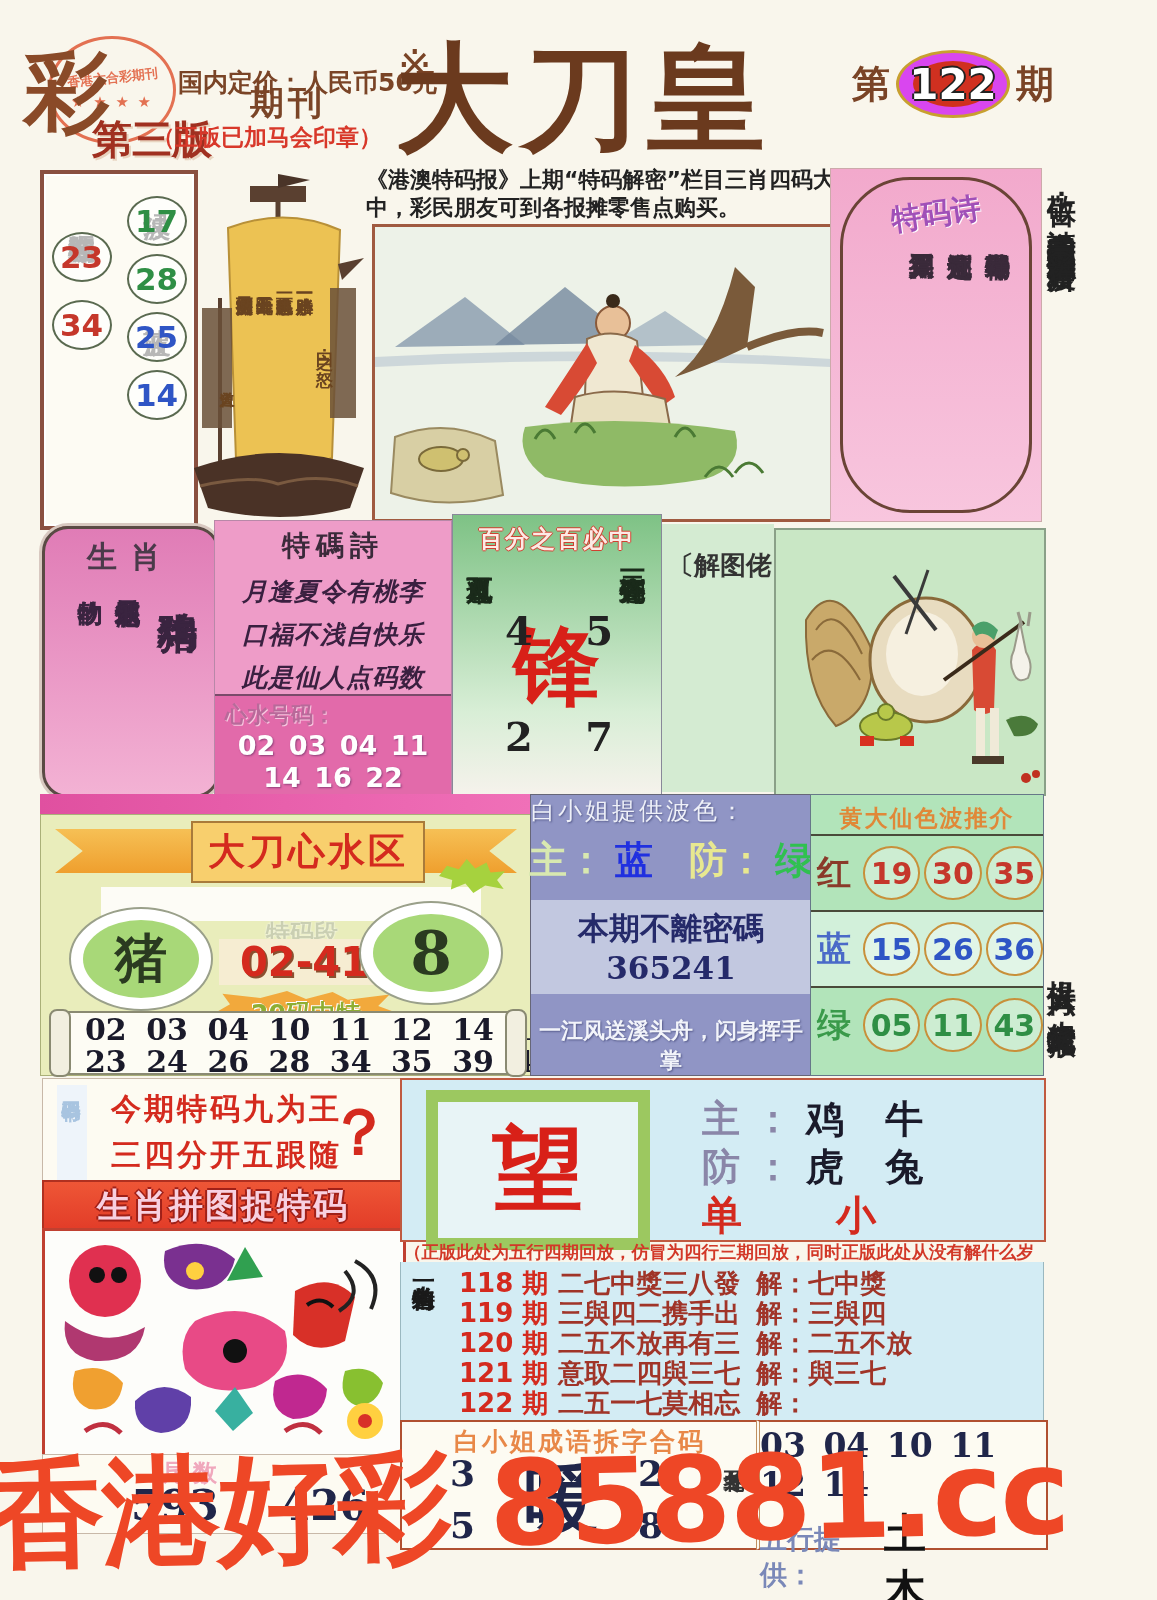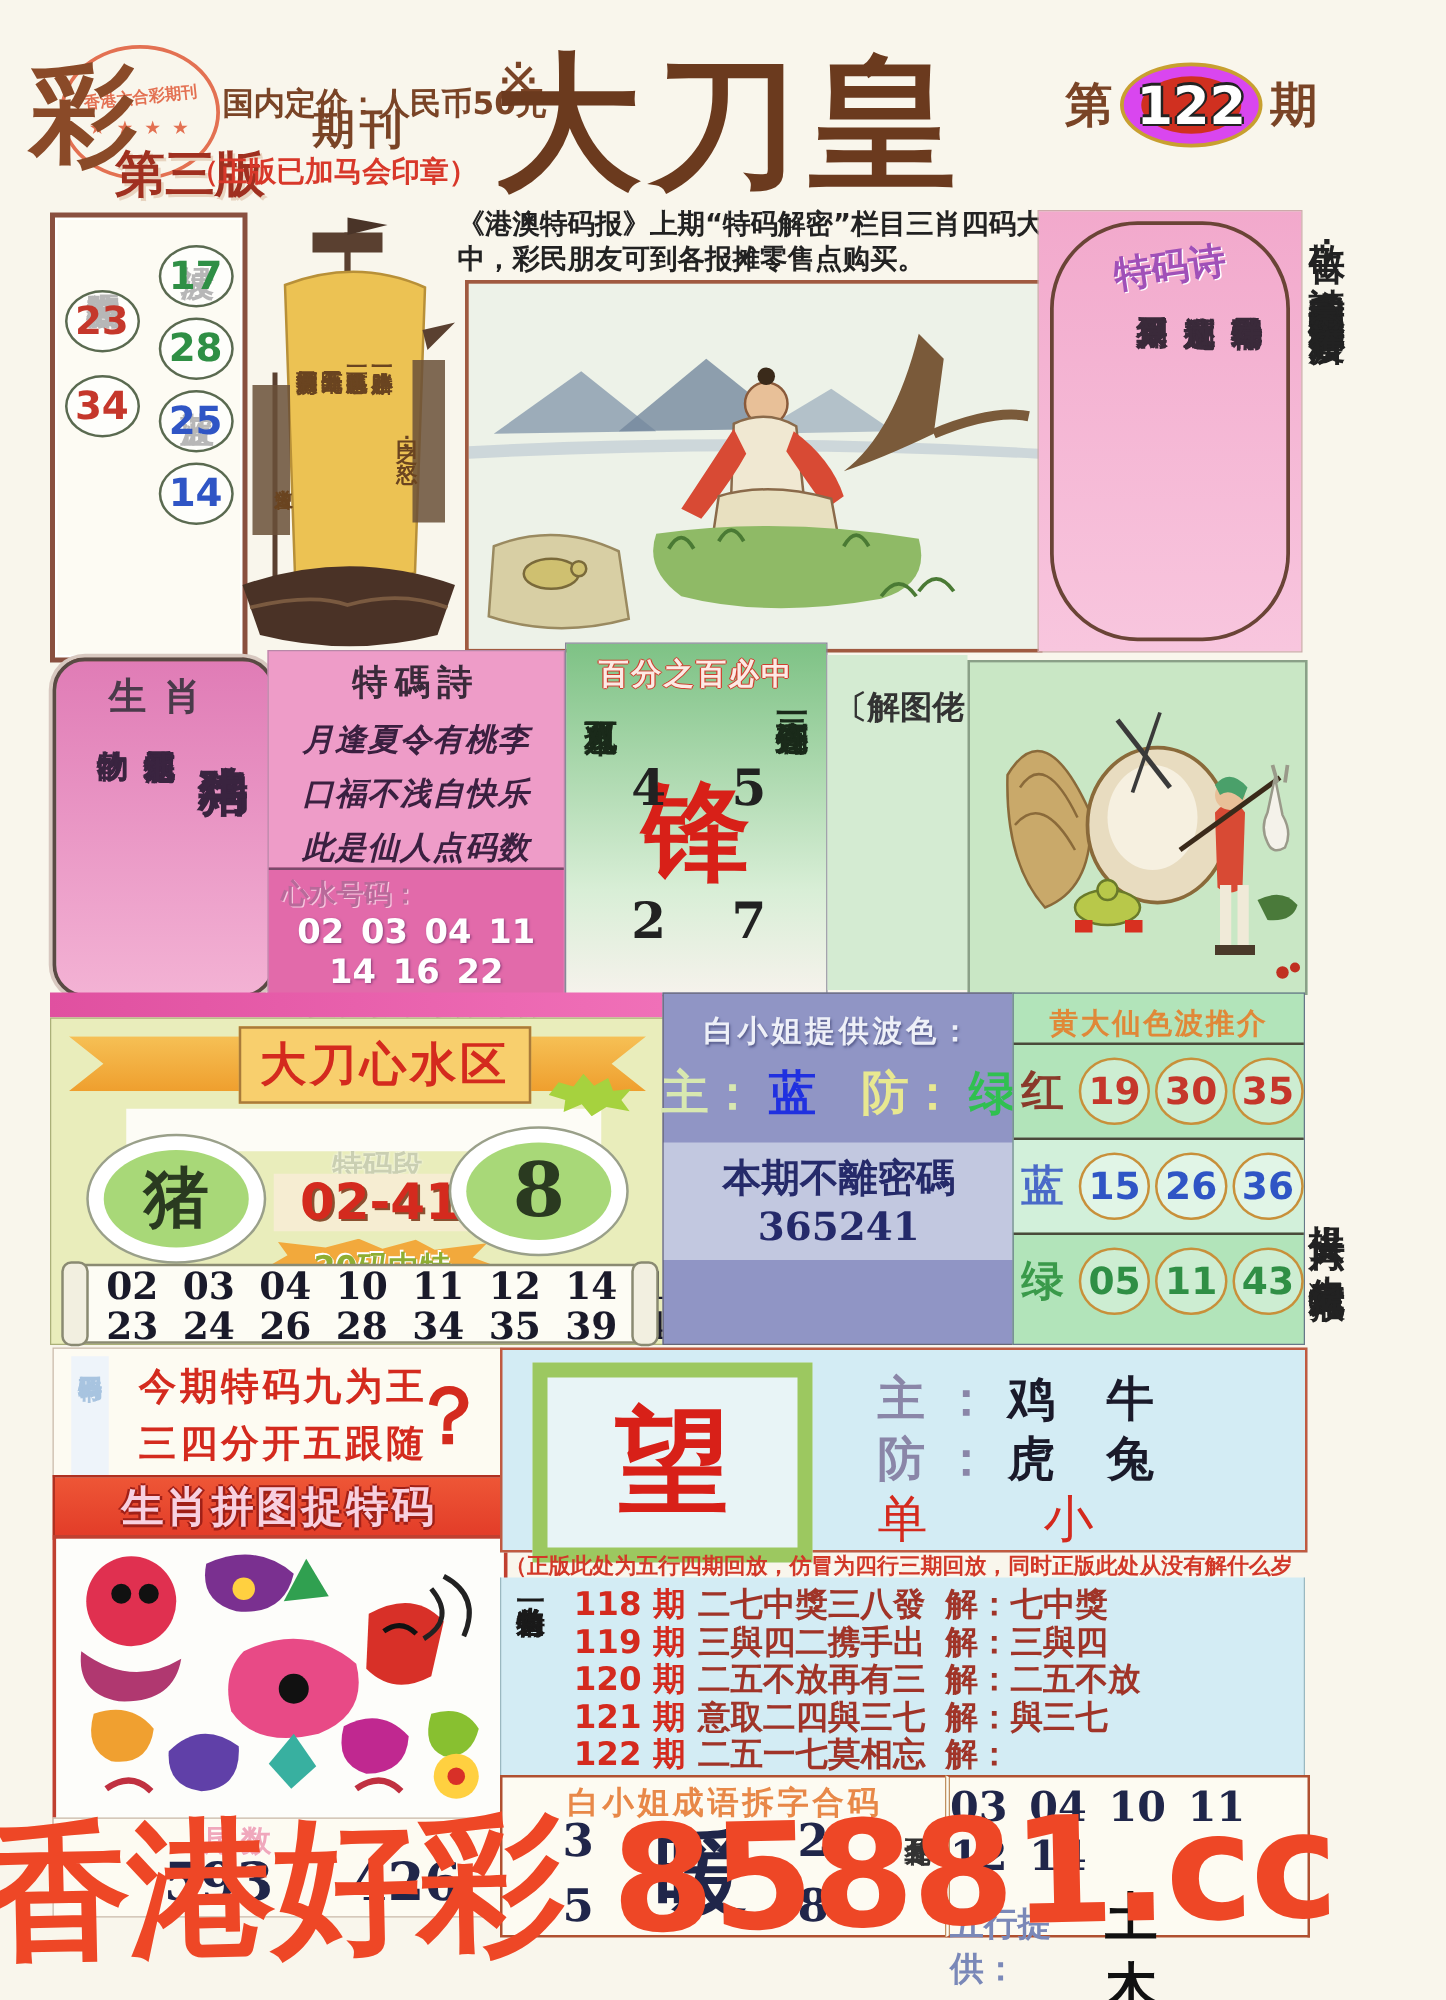--- a/index.html
+++ b/index.html
@@ -101,21 +101,21 @@
          clip-path:polygon(2% 50%,10% 30%,6% 6%,26% 16%,40% 0,50% 18%,64% 2%,72% 20%,94% 8%,88% 34%,98% 50%,88% 66%,96% 92%,72% 82%,58% 100%,48% 80%,32% 98%,26% 78%,6% 90%,12% 64%);}
   .kstar span{font-size:25px;font-weight:900;color:#8fae32;text-shadow:1px 1px 0 #fff,-1px -1px 0 #fff;}
   .kminis{position:absolute;right:26px;top:44px;width:66px;height:34px;background:#a6d23e;
          clip-path:polygon(0 50%,12% 20%,30% 30%,42% 0,55% 28%,72% 10%,78% 40%,100% 36%,88% 62%,98% 88%,70% 78%,52% 100%,40% 72%,18% 90%,20% 62%);}
   .scroll{position:absolute;left:12px;top:196px;width:466px;height:60px;background:#fdfcf4;border:2px solid #8a8a72;
           border-radius:4px;}
   .scroll .edge{position:absolute;top:-4px;bottom:-4px;width:18px;background:#f2efe0;border:2px solid #8a8a72;border-radius:8px;}
   .scroll .rows{margin:2px 26px 0 30px;font-size:30px;font-weight:900;color:#1a1a2a;line-height:1.0;
           font-family:"DejaVu Serif",serif;word-spacing:9px;white-space:nowrap;}
   .lady{left:530px;top:794px;width:280px;height:280px;background:#9095c5;border:1px solid #667;}
-  .lady .ltitle{text-align:center;margin-top:14px;font-size:24px;font-weight:700;color:#eef0f8;letter-spacing:3px;
+  .lady .ltitle{text-align:left;font-size:24px;font-weight:400;color:#eef0f8;letter-spacing:3px;
         text-shadow:1px 1px 2px #555a8a;}
   .lady .lmain{display:flex;justify-content:center;gap:10px;margin-top:8px;font-size:38px;font-weight:900;}
   .lady .lab1{color:#d8e8b0}.lady .lab2{color:#e8e890}
   .lady .vblue{color:#2030e0}.lady .vgreen{color:#30c050}
   .lady .lband{margin-top:14px;background:#c2c8e0;padding:8px 0;}
   .lady .lsecret{text-align:center;font-size:31px;font-weight:900;color:#252a6a;font-family:"DejaVu Serif",serif;}
   .lady .lpoem{margin-top:22px;text-align:center;font-size:22px;font-weight:900;color:#f2f4fa;
         text-shadow:1px 1px 2px #555a8a;}
   .wong{left:810px;top:794px;width:232px;height:280px;background:#b2e4ba;border:1px solid #678;}
   .wong .wtitle{text-align:center;margin-top:8px;font-size:23px;font-weight:900;color:#e08838;letter-spacing:2px;}
@@ -139,21 +139,21 @@
   .pflabel{position:absolute;left:120px;top:2px;font-size:24px;font-weight:900;color:#f0a8bc;
          text-shadow:0 0 2px #fff;letter-spacing:6px;}
   .pfnum{position:absolute;top:26px;font-size:42px;font-weight:900;color:#20264a;font-family:"DejaVu Serif",serif;}
   .hope{left:400px;top:1078px;width:642px;height:160px;background:#d3ecf4;border:2px solid #c05a40;}
   .hframe{position:absolute;left:24px;top:10px;width:200px;height:136px;border:12px solid #9cc860;background:#e8f4f6;
          display:flex;align-items:center;justify-content:center;}
   .hframe span{font-size:92px;font-weight:900;color:#d82018;font-family:"DejaVu Serif",serif;}
   .hrow1{position:absolute;left:300px;font-size:38px;font-weight:900;color:#1a1a2a;font-family:"DejaVu Serif",serif;
          letter-spacing:14px;}
   .hlab{color:#8a86a8;}
-  .htail{position:absolute;left:300px;top:108px;font-size:40px;font-weight:400;color:#d42a1e;letter-spacing:40px;}
+  .htail{position:absolute;left:300px;top:108px;font-size:40px;font-weight:700;color:#d42a1e;letter-spacing:40px;}
   .warnline{left:404px;top:1240px;width:636px;font-size:17.5px;font-weight:900;color:#d23828;}
   .zengblk{left:400px;top:1262px;width:642px;height:158px;background:#d3ecf4;border:1px solid #9ab8c0;border-top:none;}
   .zside{position:absolute;left:8px;top:6px;height:148px;font-size:23px;font-weight:900;color:#1a1a1a;
          font-family:"DejaVu Serif",serif;}
   .zrow{position:absolute;left:58px;font-size:26px;font-weight:900;color:#a03428;white-space:nowrap;}
   .zrow .zi{color:#d42a1e;margin-right:10px;}
   .zrow .zj{margin-left:16px;}
   .idiom{left:400px;top:1420px;width:356px;height:126px;background:#fdfbf2;border:2px solid #b05030;}
   .idiom .ititle{text-align:center;margin-top:3px;font-size:25px;font-weight:900;color:#e88848;letter-spacing:3px;}
   .idiom .ichar{position:absolute;left:122px;top:28px;font-size:74px;font-weight:900;color:#20264a;
@@ -370,20 +370,21 @@
     <div class="ltitle">白小姐提供波色：</div>
     <div class="lmain">
       <span class="lab1">主：</span>
       <span class="vblue">蓝</span>
       <span class="lab2" style="margin-left:26px">防：</span>
       <span class="vgreen">绿</span>
     </div>
     <div class="lband">
       <div class="lsecret">本期不離密碼365241</div>
     </div>
+    <div class="lpoem">一江风送溪头舟，闪身挥手掌</div>
   </div>
 
   <div class="abs wong">
     <div class="wtitle">黄大仙色波推介</div>
     <div class="wrow">
       <span class="wlab wl-red">红</span>
       <span class="wcirc num-red">19</span>
       <span class="wcirc num-red">30</span>
       <span class="wcirc num-red">35</span>
     </div>

